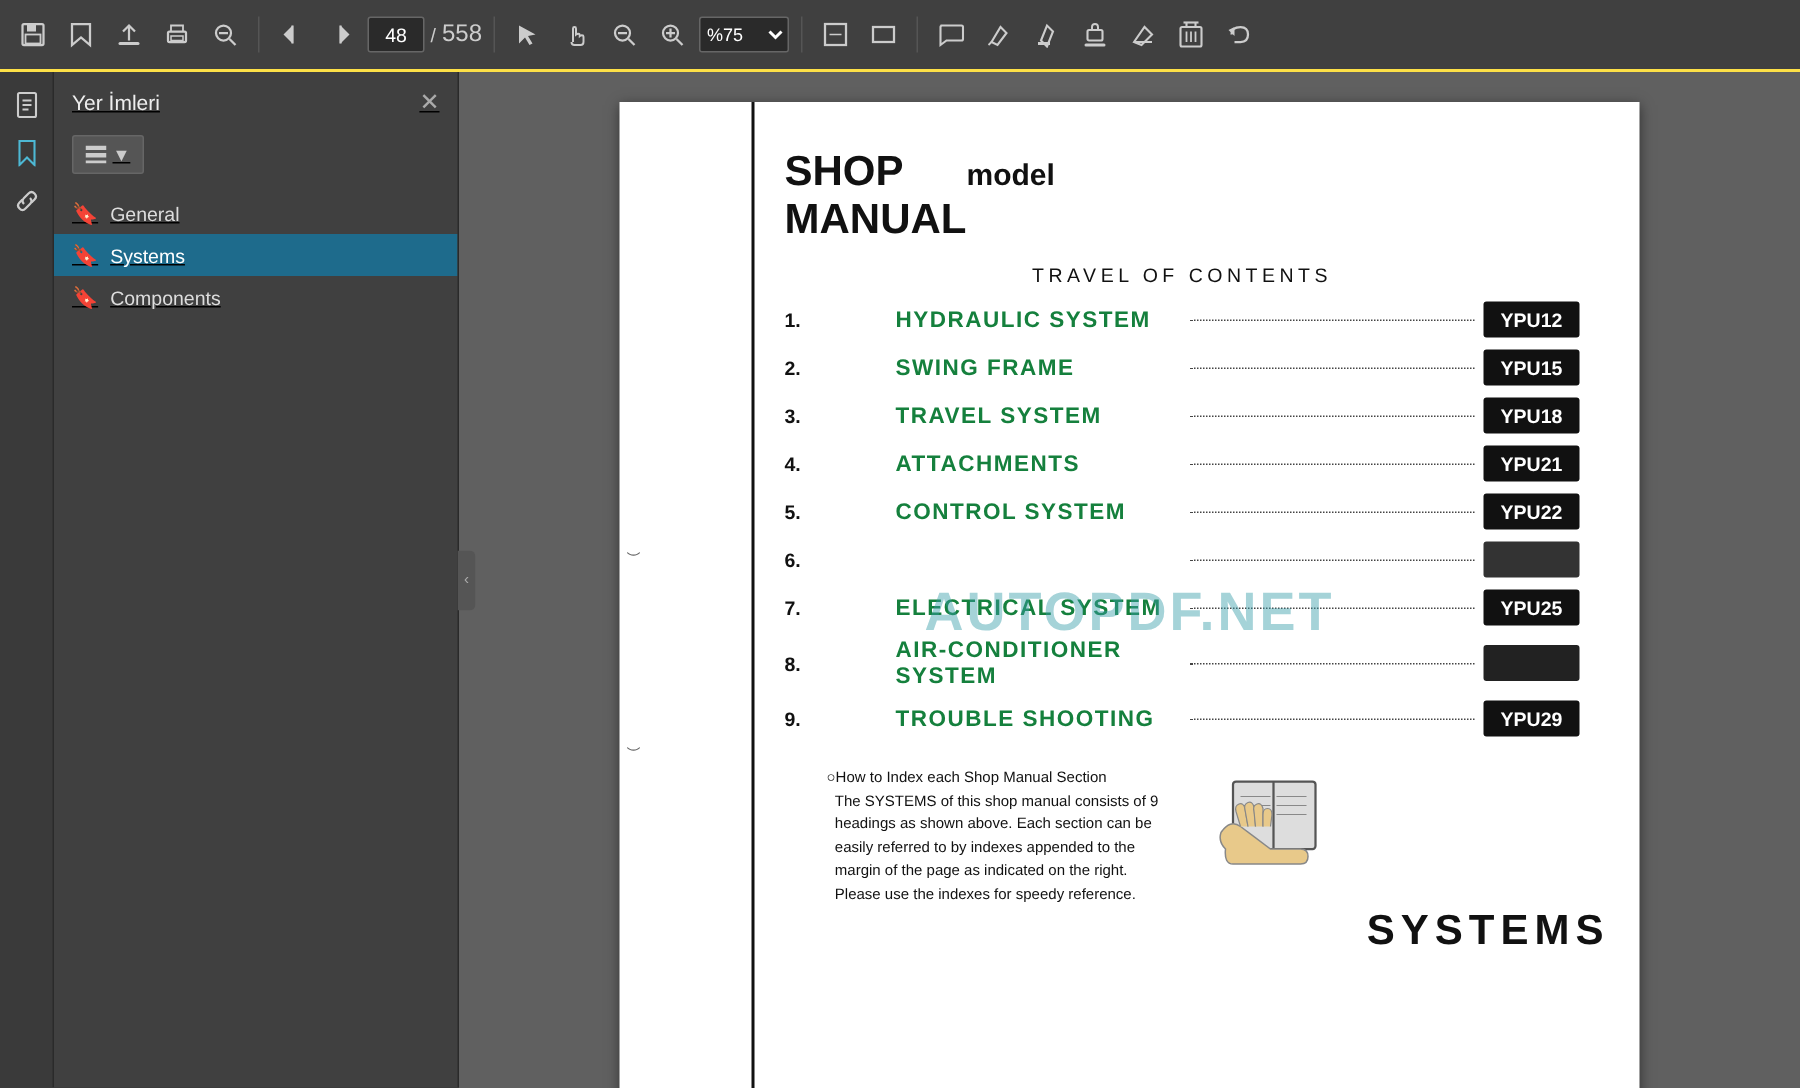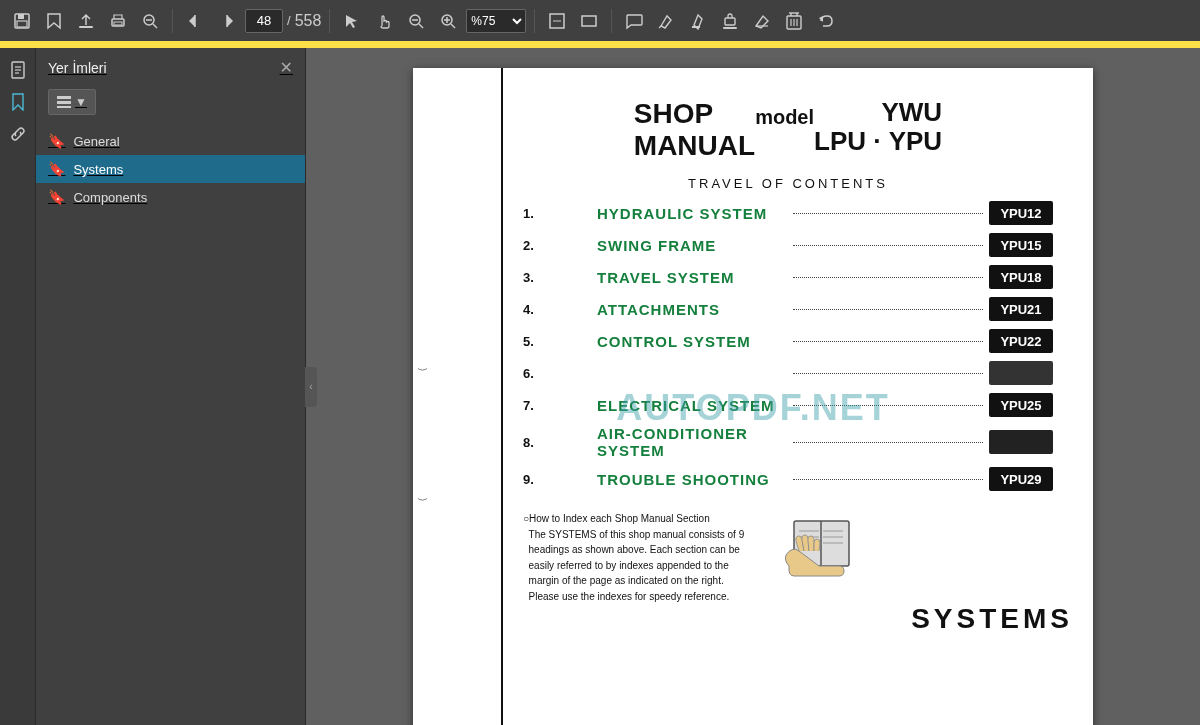--- a/index.html
+++ b/index.html
@@ -6,21 +6,21 @@
     body { width: 1200px; height: 725px; overflow: hidden; background: #3c3c3c; font-family: Arial, sans-serif; display: flex; flex-direction: column; }
 
     
     .toolbar {
       height: 48px;
       background: #404040;
       display: flex;
       align-items: center;
       padding: 0 8px;
       gap: 4px;
-      border-bottom: 7px solid #fde047;
+      border-bottom: 2px solid #fde047;
       flex-shrink: 0;
     }
     .toolbar-icon {
       width: 28px; height: 28px;
       display: flex; align-items: center; justify-content: center;
       color: #ccc;
       font-size: 16px;
       cursor: pointer;
       border-radius: 3px;
     }
@@ -457,28 +457,26 @@
 
   <div class="doc-area">
     <div class="page">
 
       <div class="watermark">AUTOPDF.NET</div>
 
       <div style="position:absolute; left:88px; top:0; bottom:0; width:2px; background:#111; z-index:1;"></div>
 
       <div style="margin-left:70px; position:relative; z-index:2;">
 
-        <div style="display:flex; justify-content:center; align-items:flex-start; margin-bottom:6px;">
+        <div style="display:flex; justify-content:flex-start; align-items:flex-start; margin-bottom:6px;">
           <div class="shop-manual" style="white-space:pre-line;">SHOP
 MANUAL</div>
           <div class="model-col">
             <span class="model-label">model</span>
           </div>
-          <div class="model-right" style="white-space:pre-line; text-align:right;">YWU
-LPU · YPU</div>
         </div>
 
         <div class="toc-title">TRAVEL OF CONTENTS</div>
 
         <div>
 
           <div class="toc-row">
             <span class="toc-num">1.</span>
             <span class="toc-label">HYDRAULIC SYSTEM</span>
             <span class="toc-dots"></span>
@@ -537,21 +535,21 @@
           <div class="toc-row">
             <span class="toc-num">9.</span>
             <span class="toc-label">TROUBLE SHOOTING</span>
             <span class="toc-dots"></span>
             <div class="toc-badge dark">YPU29</div>
           </div>
 
         </div>
 
         <div style="display:flex; align-items:flex-start; margin-top:20px; gap:20px;">
-          <div style="display:flex; gap:8px;">
+          <div style="display:flex; gap:8px;margin-left:28px;">
             <div style="font-size:10px; line-height:1.55; color:#111; max-width:270px;">
               <span>○</span><span>How to Index each Shop Manual Section<br>&nbsp;&nbsp;The SYSTEMS of this shop manual consists of 9<br>&nbsp;&nbsp;headings as shown above. Each section can be<br>&nbsp;&nbsp;easily referred to by indexes appended to the<br>&nbsp;&nbsp;margin of the page as indicated on the right.<br>&nbsp;&nbsp;Please use the indexes for speedy reference.</span>
             </div>
           </div>
 
           <div style="flex-shrink:0;">
             <svg width="110" height="90" viewBox="0 0 110 90">
 
               <rect x="30" y="10" width="55" height="45" rx="2" fill="#ddd" stroke="#555" stroke-width="1.5"></rect>
               <line x1="57" y1="10" x2="57" y2="55" stroke="#555" stroke-width="1.5"></line>

